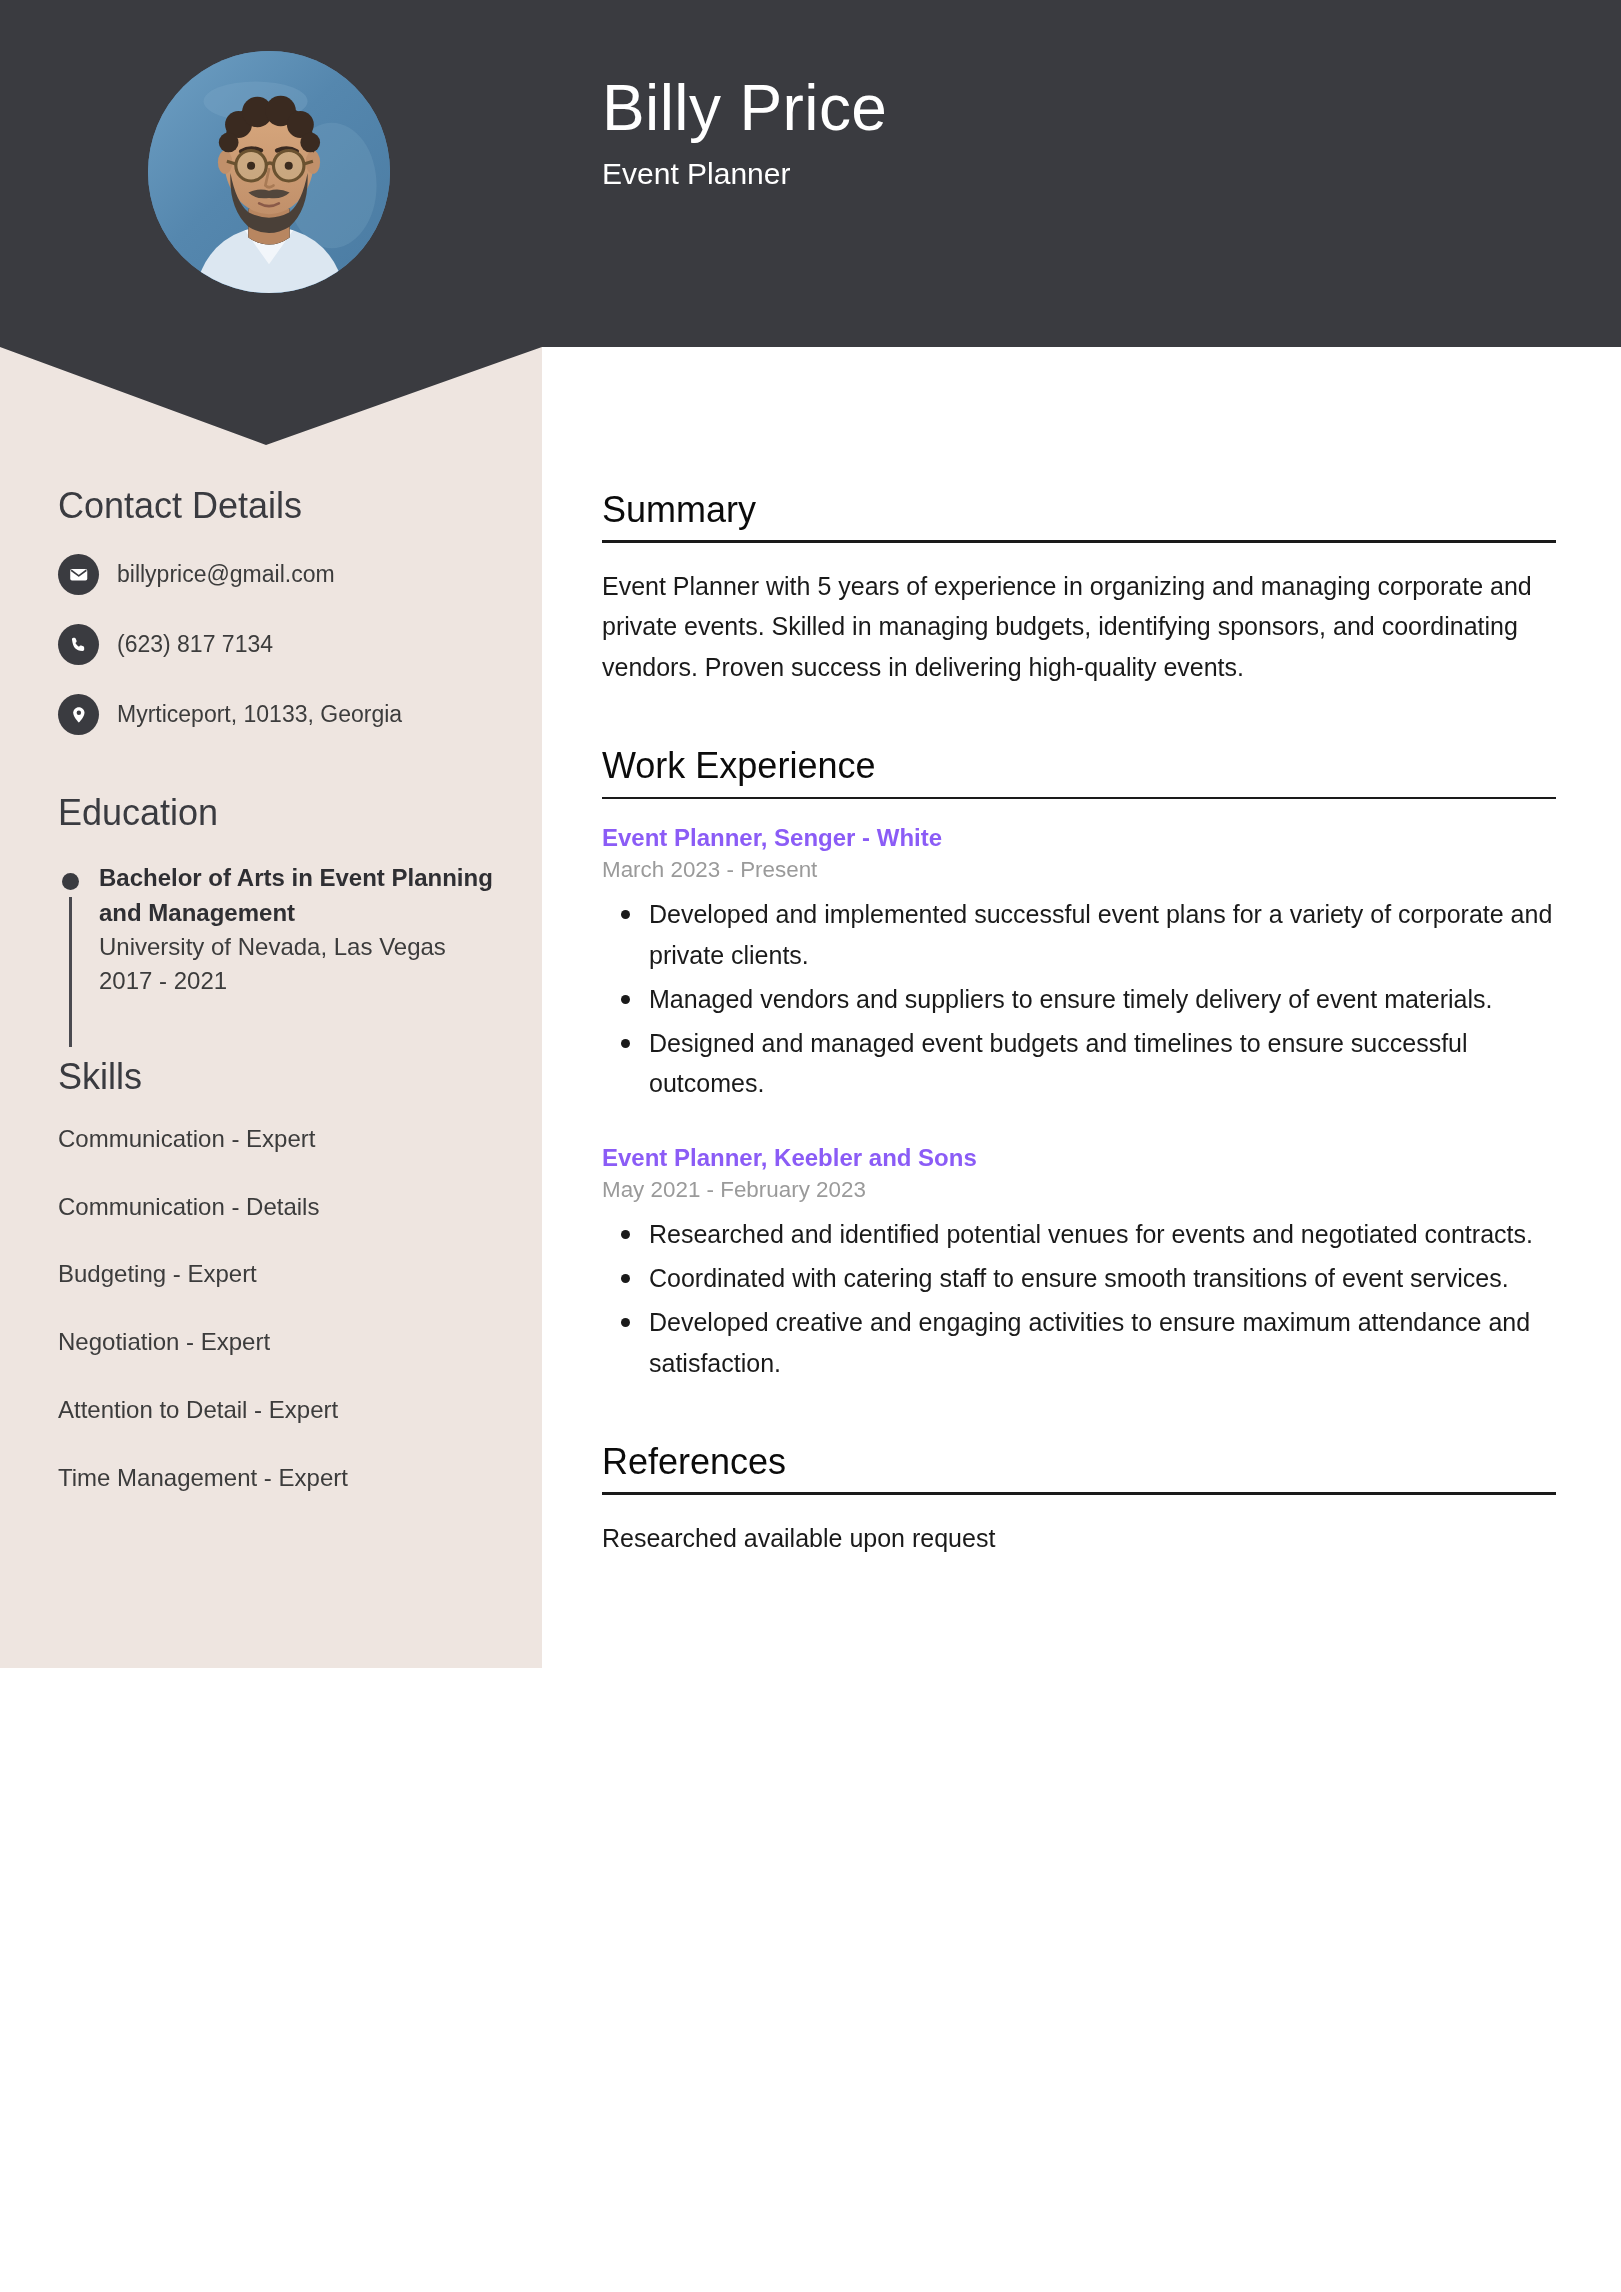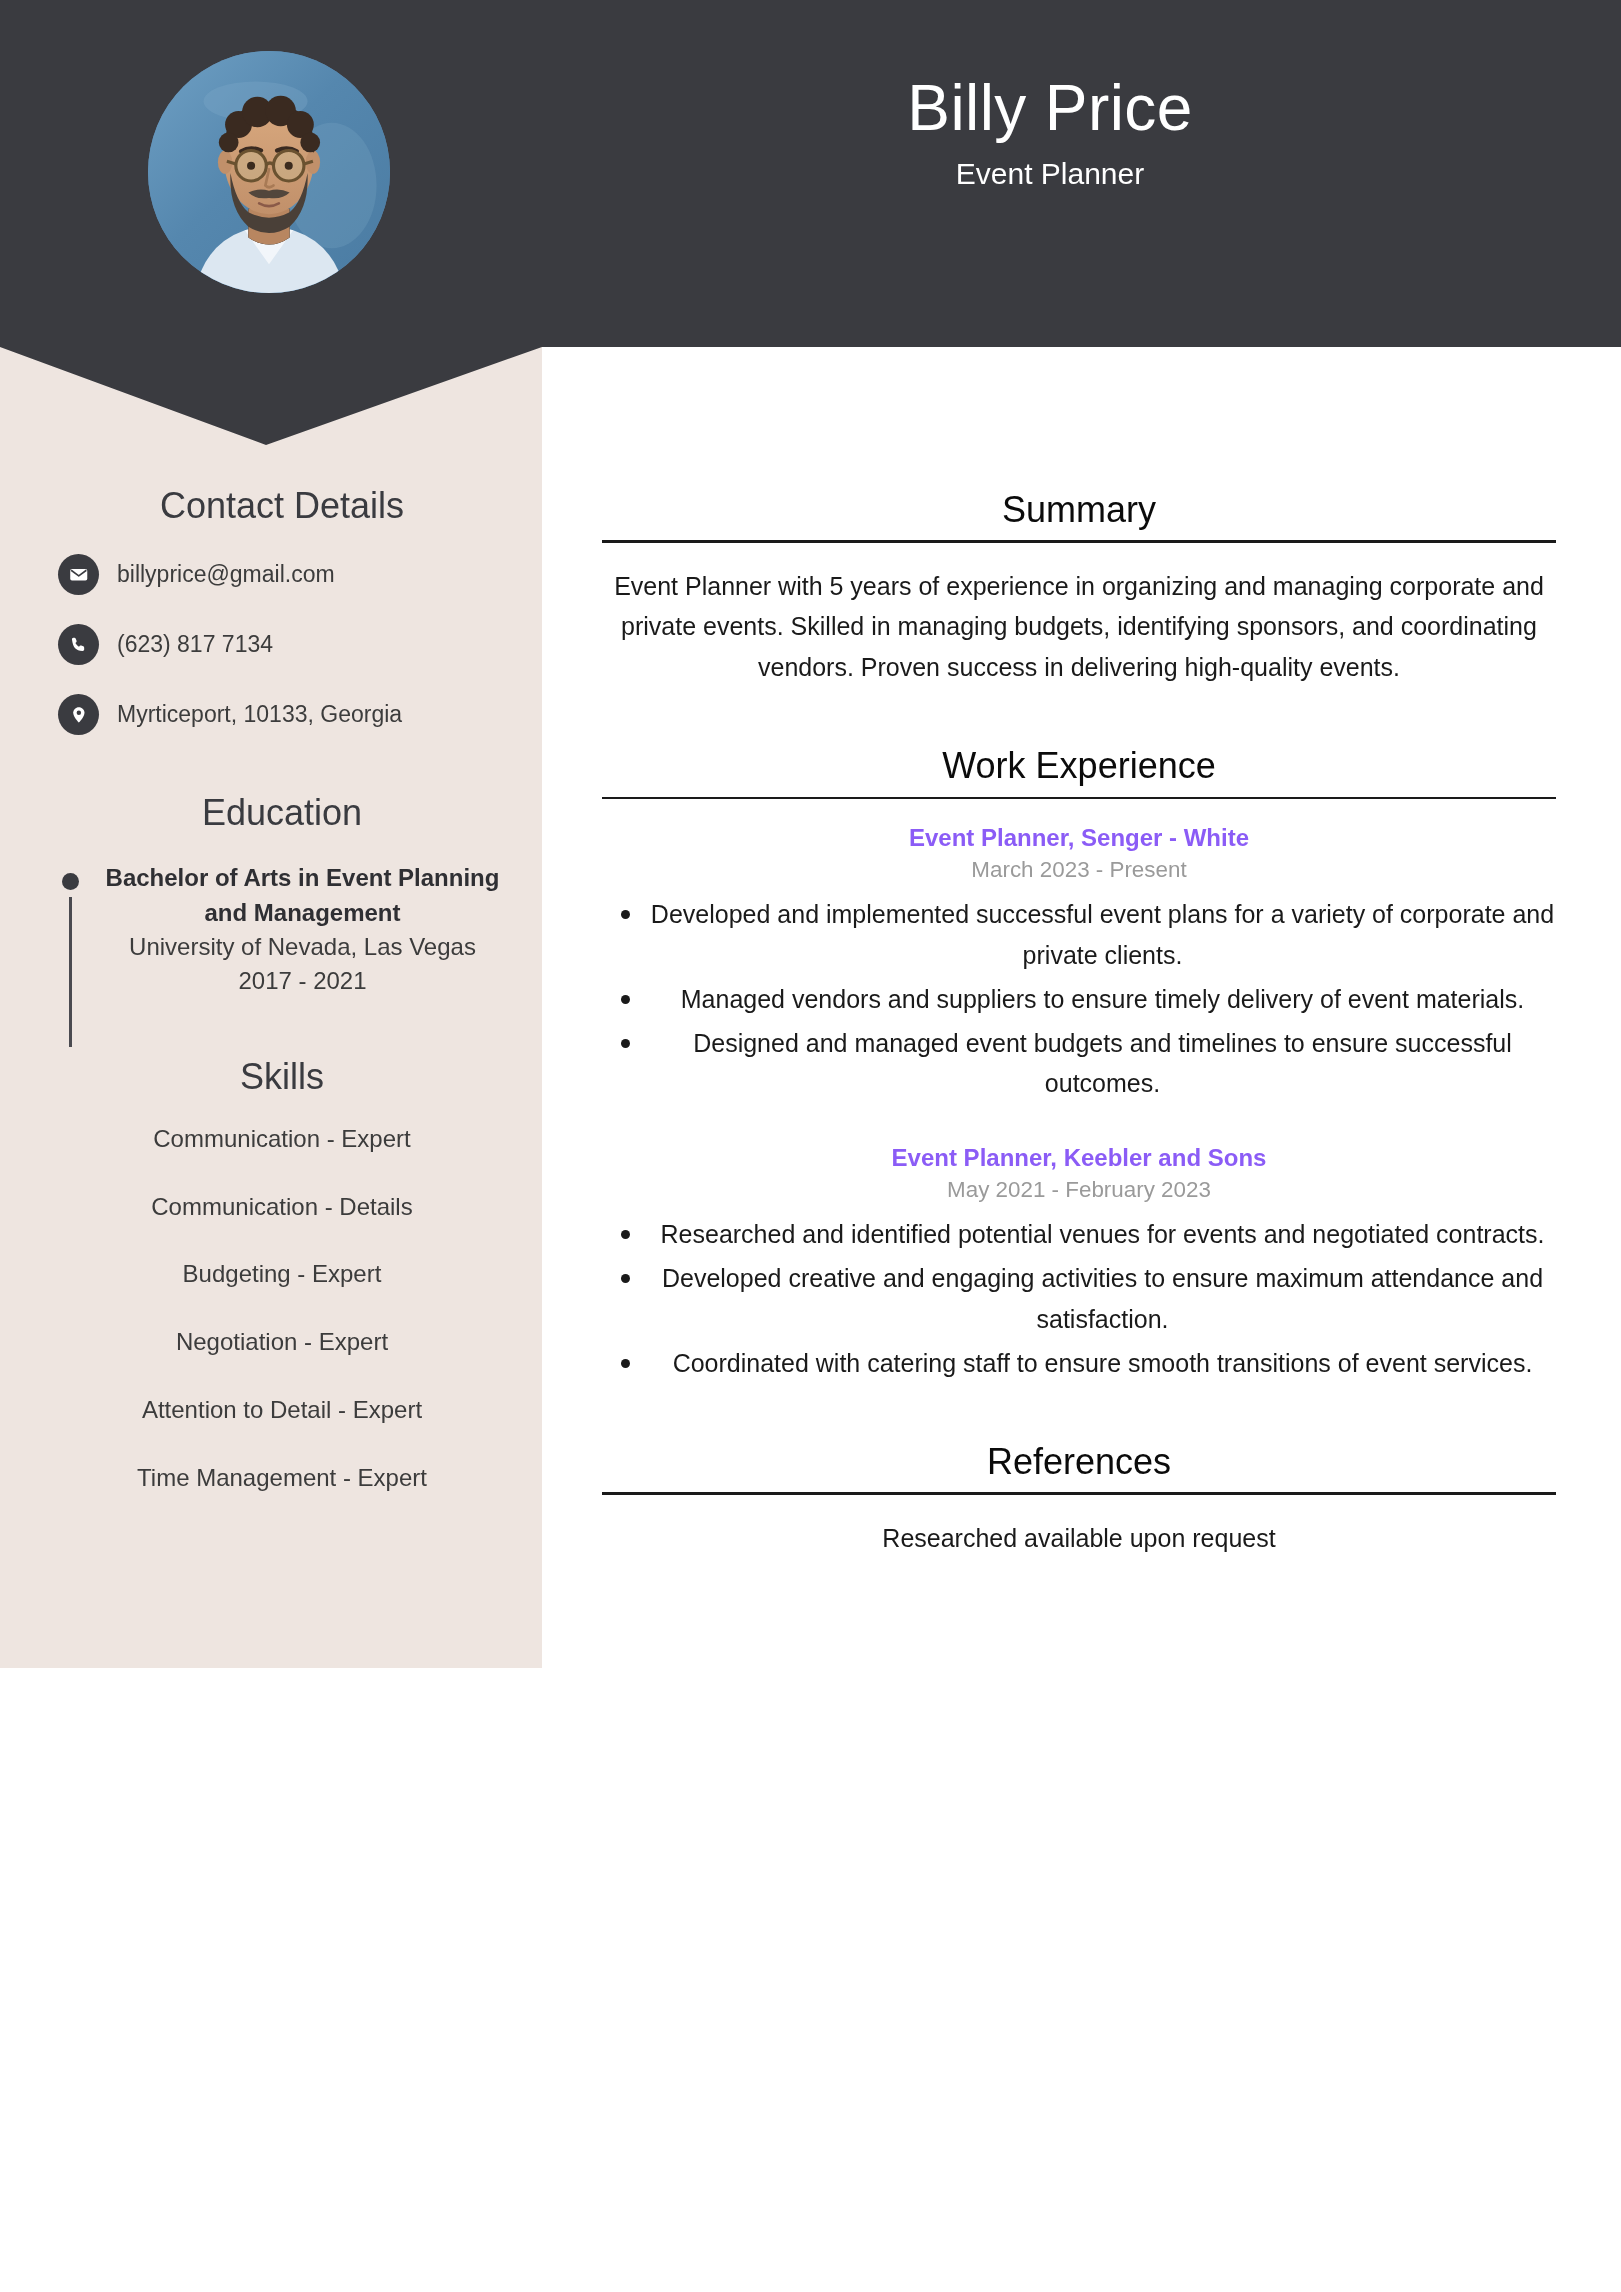--- a/index.html
+++ b/index.html
@@ -10,21 +10,20 @@
     background:#ffffff;
     font-family:"Liberation Sans", sans-serif;
   }
 
   .page {
     position:relative;
     width:1621px;
     height:1668px;
     background:#ffffff;
     overflow:hidden;
-    text-align:center;
   }
 
   
   .sidebar-bg {
     position:absolute;
     left:0; top:0;
     width:542px;
     height:2293px;
     background:#EEE5E0;
   }
@@ -384,22 +383,22 @@
           <li>Managed vendors and suppliers to ensure timely delivery of event materials.</li>
           <li>Designed and managed event budgets and timelines to ensure successful outcomes.</li>
         </ul>
       </div>
 
       <div class="job">
         <div class="job-head">Event Planner, Keebler and Sons</div>
         <div class="job-dates">May 2021 - February 2023</div>
         <ul class="job-bullets">
           <li>Researched and identified potential venues for events and negotiated contracts.</li>
+          <li>Coordinated with catering staff to ensure smooth transitions of event services.</li>
           <li>Developed creative and engaging activities to ensure maximum attendance and satisfaction.</li>
-          <li>Coordinated with catering staff to ensure smooth transitions of event services.</li>
         </ul>
       </div>
     </div>
 
     <div class="section">
       <div class="section-title">References</div>
       <div class="rule"></div>
       <p class="refs-text">Researched available upon request</p>
     </div>
 

